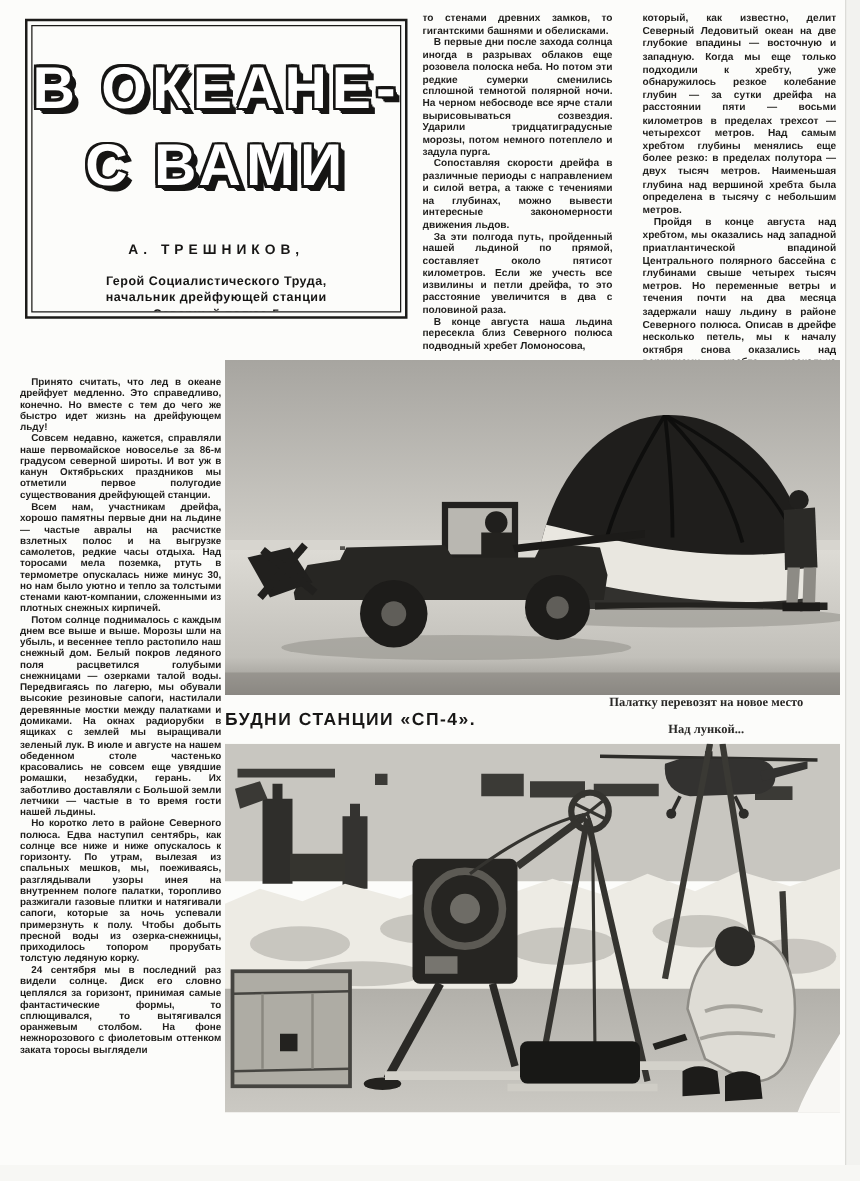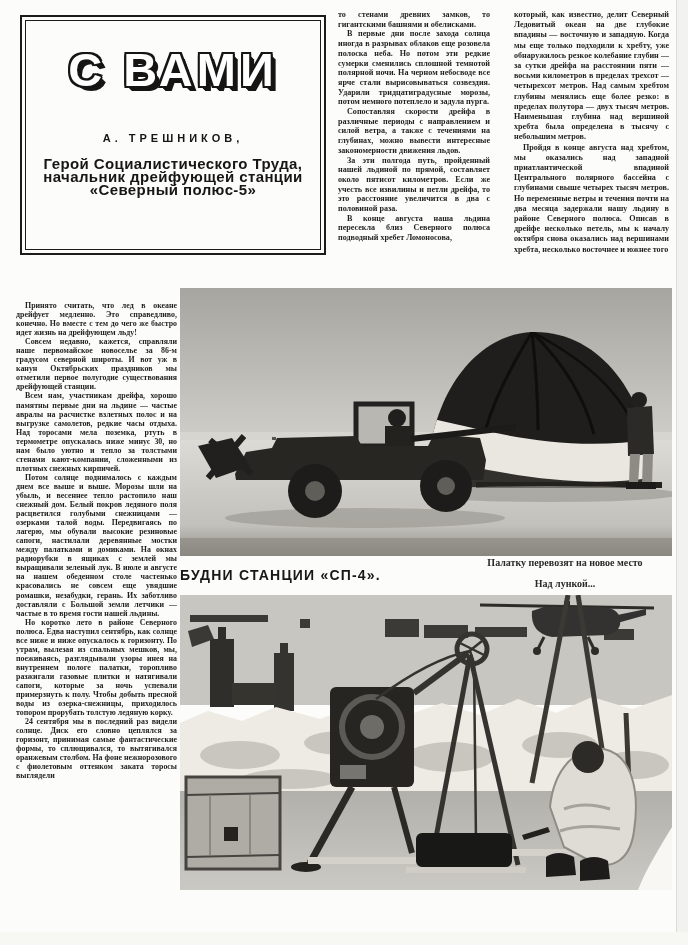--- a/index.html
+++ b/index.html
@@ -16,25 +16,25 @@
   .title-box{position:absolute;left:20px;top:15px;width:306px;height:240px;border:2px solid #1c1b19;padding:3px;box-sizing:border-box;background:#fcfcfa;}
   .title-box-inner{border:1px solid #1c1b19;width:100%;height:100%;box-sizing:border-box;text-align:center;overflow:hidden;}
   .headline{margin-top:18px;font-weight:bold;color:#ffffff;letter-spacing:4px;line-height:62px;font-size:47px;
     text-shadow:
       -2px -2px 0 #161514, 2px -2px 0 #161514, -2px 2px 0 #161514, 2px 2px 0 #161514,
       -2px 0 0 #161514, 2px 0 0 #161514, 0 -2px 0 #161514, 0 2px 0 #161514,
       5px 5px 0 #161514, 4px 4px 0 #161514, 3px 3px 0 #161514;
   }
   .headline div{white-space:nowrap;}
   .author{margin-top:31px;font-size:11px;font-weight:bold;letter-spacing:4px;color:#171615;}
-  .credit{margin-top:13px;font-size:15px;font-weight:bold;line-height:13px;letter-spacing:.4px;color:#171615;}
+  .credit{margin-top:13px;font-size:10px;font-weight:bold;line-height:13px;letter-spacing:.4px;color:#171615;}
 
   
   .col{position:absolute;overflow:hidden;color:#201f1d;}
-  .col p{margin:0;text-align:justify;font-weight:bold;text-indent:9px;font-family:Liberation Serif, serif;}
+  .col p{margin:0;text-align:justify;font-weight:bold;text-indent:9px;}
   .col p.noindent{text-indent:0;}
   .col-left{left:16px;top:284px;width:161px;height:598px;margin-top:17px;}
   .col-left p{font-size:7.9px;line-height:9.05px;}
   .col-middle{left:338px;top:10px;width:152px;height:286px;}
   .col-middle p{font-size:8.1px;line-height:9.7px;}
   .col-right{left:514px;top:10px;width:155px;height:292px;}
   .col-right p{font-size:8.1px;line-height:10.2px;}
 
   
   .photo{position:absolute;display:block;}
@@ -48,20 +48,21 @@
   .cap-lunka{left:435px;top:578px;}
 </style>
 </head>
 <body>
 
 <div class="page">
 
   <div class="title-box">
     <div class="title-box-inner">
       <div class="headline">
+        <div>В ОКЕАНЕ-</div>
         <div>С ВАМИ</div>
       </div>
       <div class="author">А. ТРЕШНИКОВ,</div>
       <div class="credit">
         <div>Герой  Социалистического  Труда,</div>
         <div>начальник дрейфующей станции</div>
         <div>«Северный полюс-5»</div>
       </div>
     </div>
   </div>

